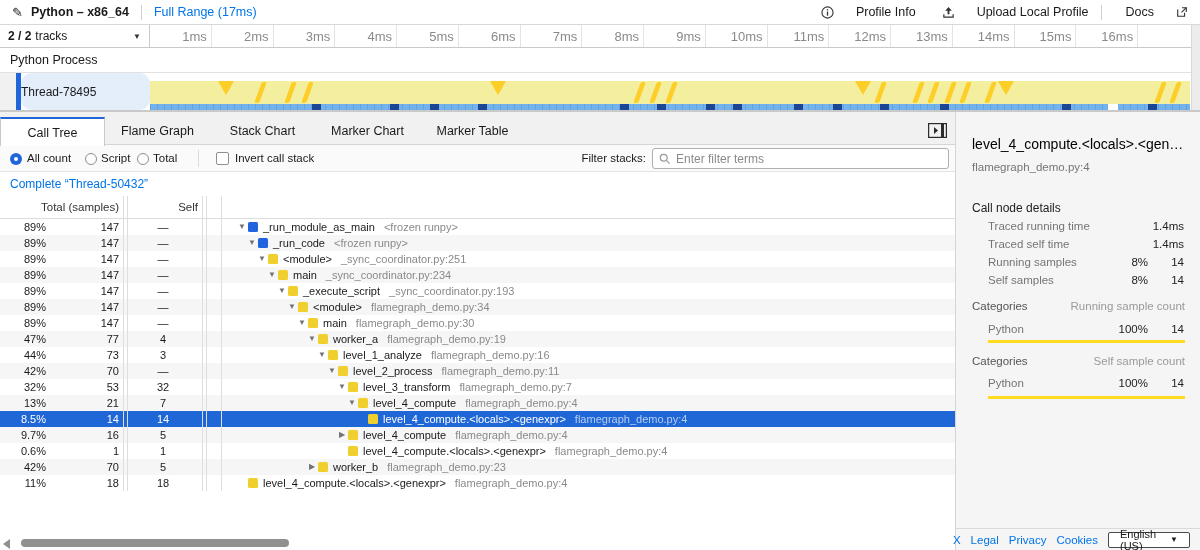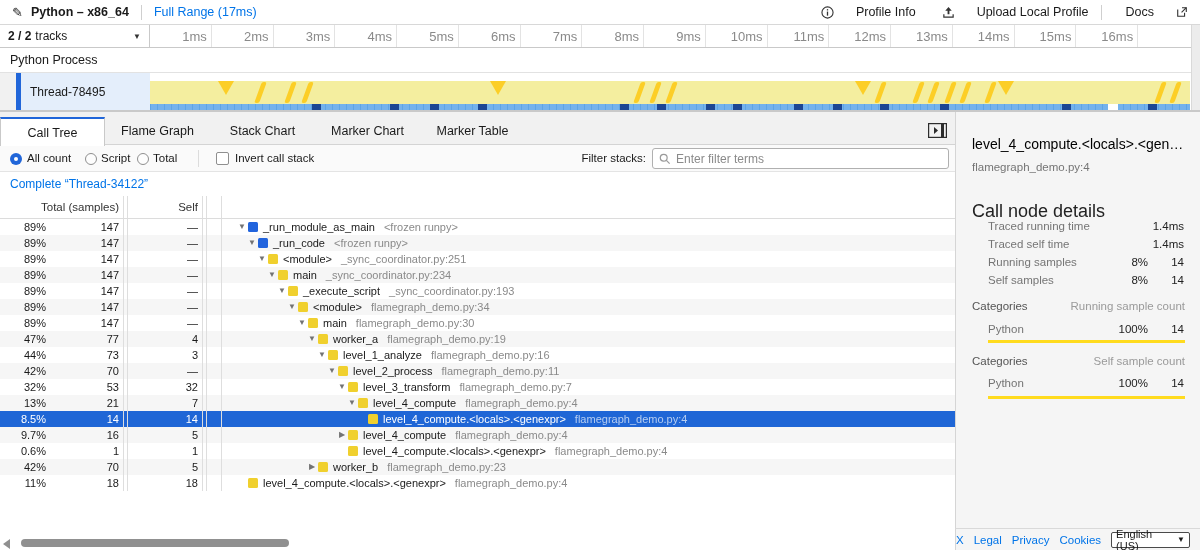--- a/index.html
+++ b/index.html
@@ -29,21 +29,21 @@
   .tick{position:absolute;top:0;height:22px;border-right:1px solid #e3e3e3;}
   .tick span{position:absolute;right:4px;top:4px;font-size:13px;color:#8a8a8a;}
 
   
   #proc-row{left:0;top:48px;width:1200px;height:25px;background:#fff;border-bottom:1px solid #e2e2e2;
             display:flex;align-items:center;padding:0 10px;font-size:12.5px;}
   #thread-row{left:0;top:73px;width:1200px;height:37px;background:#fff;}
   #thread-gutter{left:0;top:0;width:16px;height:37px;background:#f1f1f1;}
   #thread-accent{left:16px;top:0;width:5px;height:37px;background:var(--accent-blue);}
   #thread-label{left:21px;top:0;width:129px;height:37px;background:#e4eefb;
-                display:flex;align-items:center;padding-left:9px;font-size:12px;cursor:pointer;}
+                display:flex;align-items:center;font-size:12px;cursor:pointer;border-radius:11px;}
   #thread-track{left:150px;top:0;width:1040px;height:37px;background:#fff;cursor:pointer;}
   #activity-band{left:0;top:8px;width:1040px;height:23px;background:var(--track-band);}
   .mk{position:absolute;background:var(--track-marker);}
   .mk.triangle{top:0;width:16px;height:14px;clip-path:polygon(0 0,100% 0,50% 100%);}
   .mk.slash{top:1px;width:5px;height:21px;transform:skewX(-20deg);border-radius:2px;}
   #sample-strip{left:0;top:31px;width:1040px;height:6px;
      background:repeating-linear-gradient(90deg,var(--sample-line) 0 1px,var(--sample-base) 1px 7px);}
   .heavy{position:absolute;top:0;width:9px;height:6px;background:var(--sample-heavy);}
   .sgap{position:absolute;top:0;width:10px;height:6px;background:#fff;}
   #vscroll-stub{left:1191px;top:25px;width:9px;height:85px;background:#ececec;border-left:1px solid #d9d9d9;}
@@ -70,21 +70,21 @@
   #filter-input{left:652px;top:3px;width:297px;height:21px;border:1px solid #b0b0b0;border-radius:3px;background:#fff;
                 position:absolute;display:flex;align-items:center;padding:0 6px;gap:5px;}
   #filter-input .ph{color:#8a8a8a;font-size:12px;}
 
   
   #breadcrumb-row{left:0;top:172px;width:955px;height:24px;background:#fff;display:flex;align-items:center;padding:0 10px;font-size:12px;}
   #thead{left:0;top:196px;width:955px;height:23px;background:#fff;border-bottom:1px solid #dcdcdc;
          display:flex;font-size:11.5px;color:#333;}
   .c-total{width:124px;display:flex;border-right:1px solid #dedede;}
   .c-sp{width:4px;border-right:1px solid #dedede;}
-  .c-self{width:75px;text-align:right;border-right:1px solid #dedede;padding-right:4px;}
+  .c-self{width:75px;text-align:center;border-right:1px solid #dedede;padding-right:4px;}
   .c-ico{width:15px;border-right:1px solid #dedede;}
   #thead .c-total span{flex:1;text-align:right;padding-right:4px;align-self:center;}
   #thead .c-self{align-self:stretch;display:flex;align-items:center;justify-content:flex-end;}
   #rows{left:0;top:219px;width:955px;}
   .tr{display:flex;height:16px;line-height:16px;font-size:11px;background:#fff;cursor:pointer;}
   .tr.alt{background:#f6f6f6;}
   .tr .pct{width:46px;text-align:right;}
   .tr .cnt{flex:1;text-align:right;padding-right:4px;}
   .c-tree{flex:1;display:flex;align-items:center;overflow:hidden;white-space:nowrap;}
   .twisty{width:12px;font-size:8px;color:#737373;text-align:center;flex:none;}
@@ -98,36 +98,36 @@
   .tr.sel .loc{color:#b6cdf1;}
 
   
   #hscroll-arrow{left:3px;top:539px;width:0;height:0;border:5px solid transparent;border-right:7px solid #909090;border-left:none;}
   #hscroll-thumb{left:21px;top:539px;width:268px;height:8px;border-radius:4px;background:#909090;cursor:pointer;}
 
   
   #sidebar{left:955px;top:112px;width:245px;height:416px;background:#f5f5f5;border-left:1px solid #d5d5d5;font-size:11.5px;}
   #sidebar .t{left:16px;top:24px;width:214px;font-size:14px;color:#000;white-space:nowrap;overflow:hidden;text-overflow:ellipsis;}
   #sidebar .sub{left:16px;top:49px;color:#757575;}
-  #sidebar .section{left:16px;top:89px;font-size:18px;color:#222;}
+  #sidebar .section{left:16px;top:89px;font-size:12px;color:#222;}
   .drow{position:absolute;left:32px;right:16px;display:flex;}
   .drow .lbl{color:#757575;flex:1;}
   .drow .p{width:38px;text-align:right;color:#222;}
   .drow .v{width:36px;text-align:right;color:#222;}
   .crow{position:absolute;left:16px;right:15px;display:flex;}
   .crow .lbl{color:#555;flex:1;}
   .crow .r{color:#9a9a9a;}
   .bar{position:absolute;left:32px;right:15px;height:3px;background:var(--sidebar-bar);}
 
   
   #sb-footer{left:955px;top:528px;width:245px;height:22px;background:#f5f5f5;border-top:1px solid #d9d9d9;border-left:1px solid #d5d5d5;
              display:flex;align-items:center;justify-content:flex-end;gap:10px;padding-right:10px;font-size:11.5px;}
   #sb-footer .flink{color:var(--link);cursor:pointer;}
   #lang-select{border:1px solid #4a4a4a;border-radius:2px;background:#fff;height:16px;display:flex;align-items:center;
-               padding:0 4px;gap:14px;font-size:11px;cursor:pointer;}
+               padding:0 11px;gap:14px;font-size:11px;cursor:pointer;}
   #lang-select .chev{font-size:8px;}
 </style>
 </head>
 <body>
 
 <div id="app">
 
   <div id="topbar" class="abs">
     <span class="pencil">✎</span>
     <span class="app-title">Python – x86_64</span>
@@ -302,21 +302,21 @@
     <span id="filter-input">
       <svg width="12" height="12" viewBox="0 0 14 14">
           <circle cx="5.5" cy="5.5" r="4" fill="none" stroke="#9a9a9a" stroke-width="1.4"></circle>
           <path d="M8.6 8.6 L12.4 12.4" stroke="#9a9a9a" stroke-width="1.4"></path>
         </svg>
       <span class="ph">Enter filter terms</span>
     </span>
   </div>
 
   <div id="breadcrumb-row" class="abs">
-    <a class="link">Complete “Thread-34122”</a>
+    <a class="link">Complete “Thread-50432”</a>
   </div>
 
   <div id="thead" class="abs">
     <div class="c-total">
         <span>Total (samples)</span>
       </div>
     <div class="c-sp"></div>
     <div class="c-self">Self</div>
     <div class="c-sp"></div>
     <div class="c-ico"></div>

